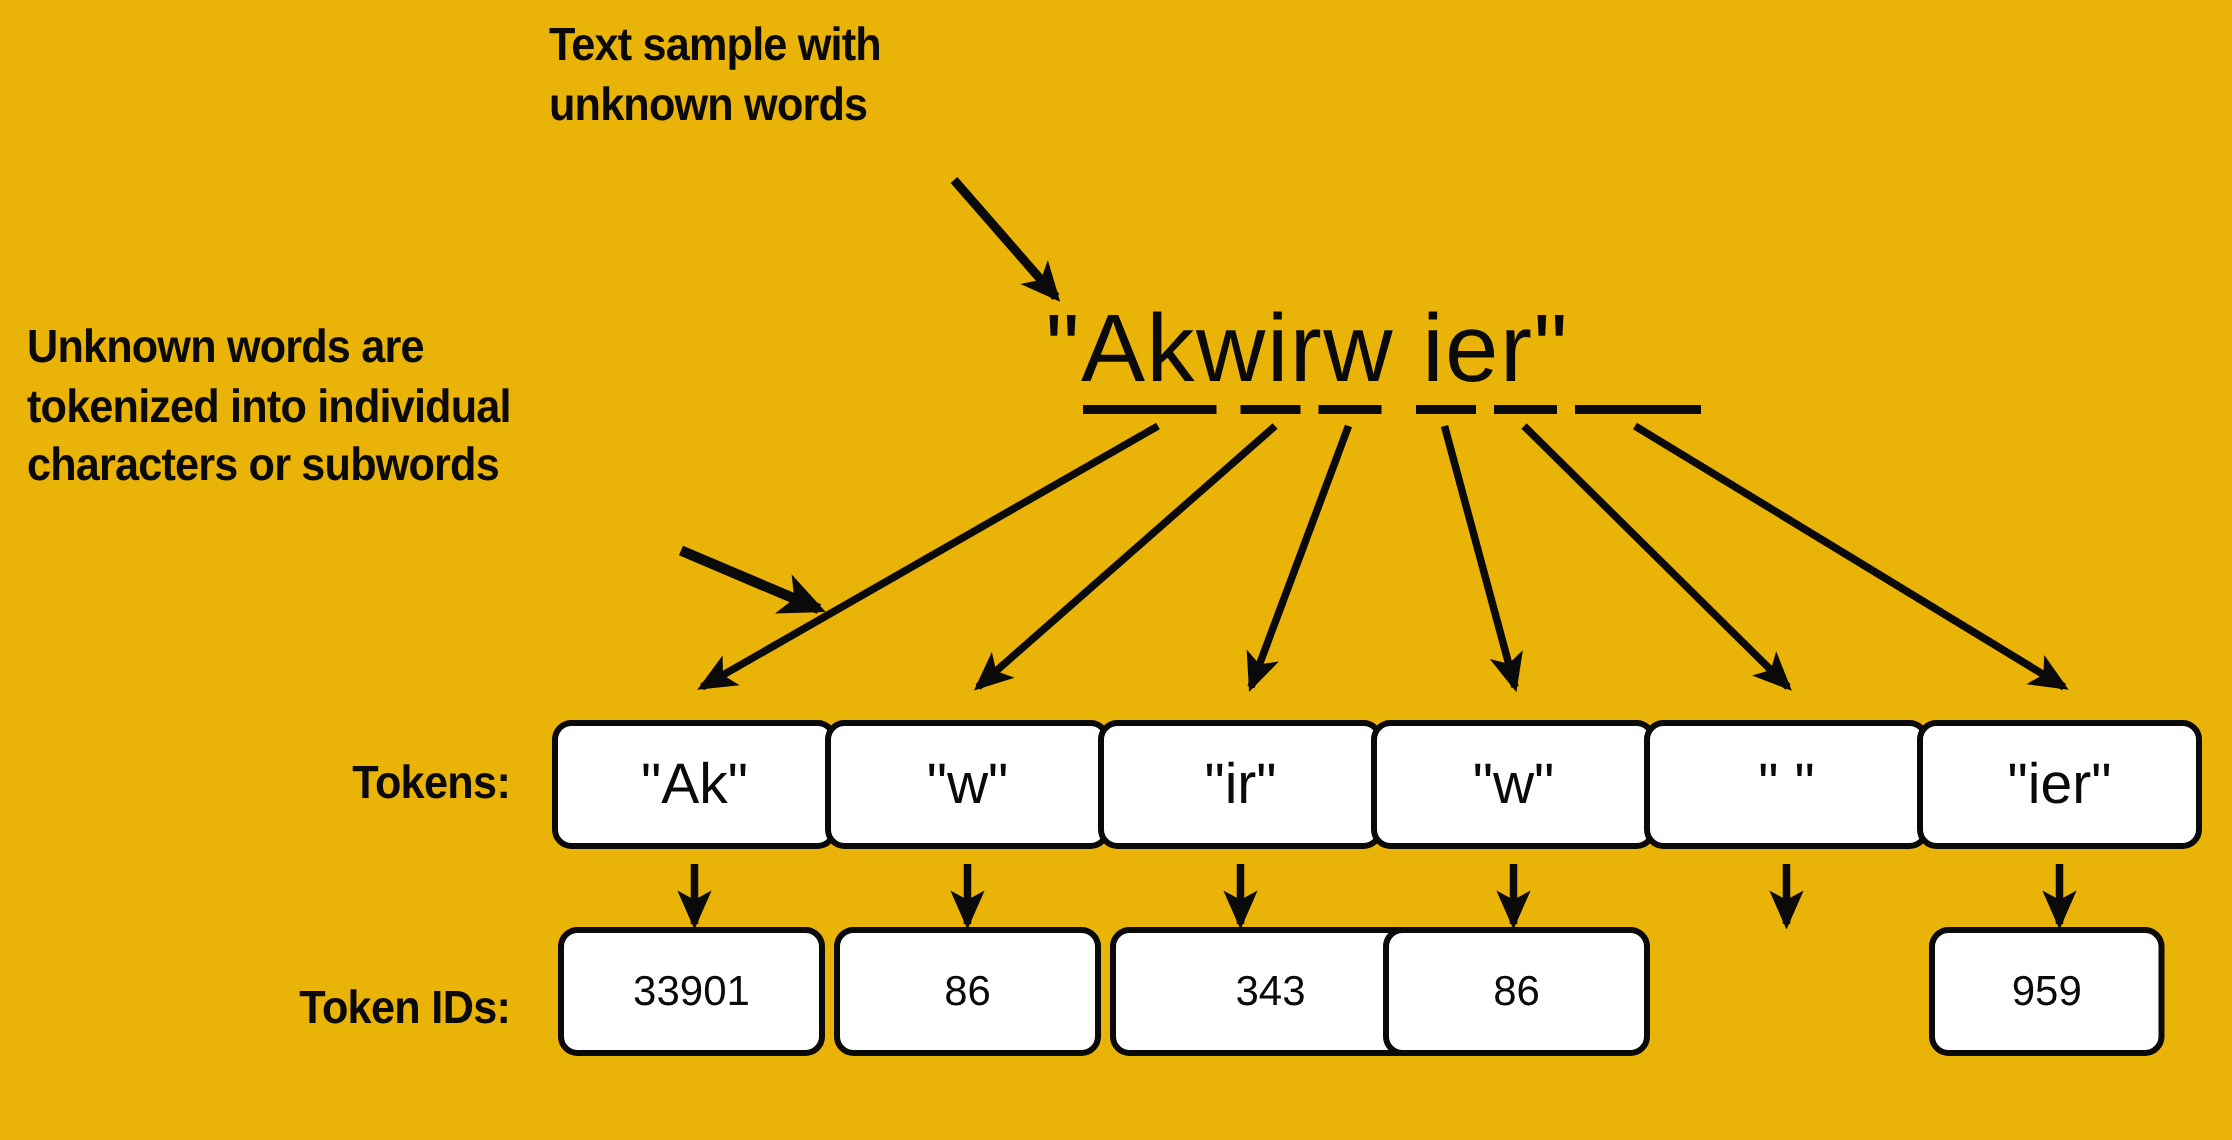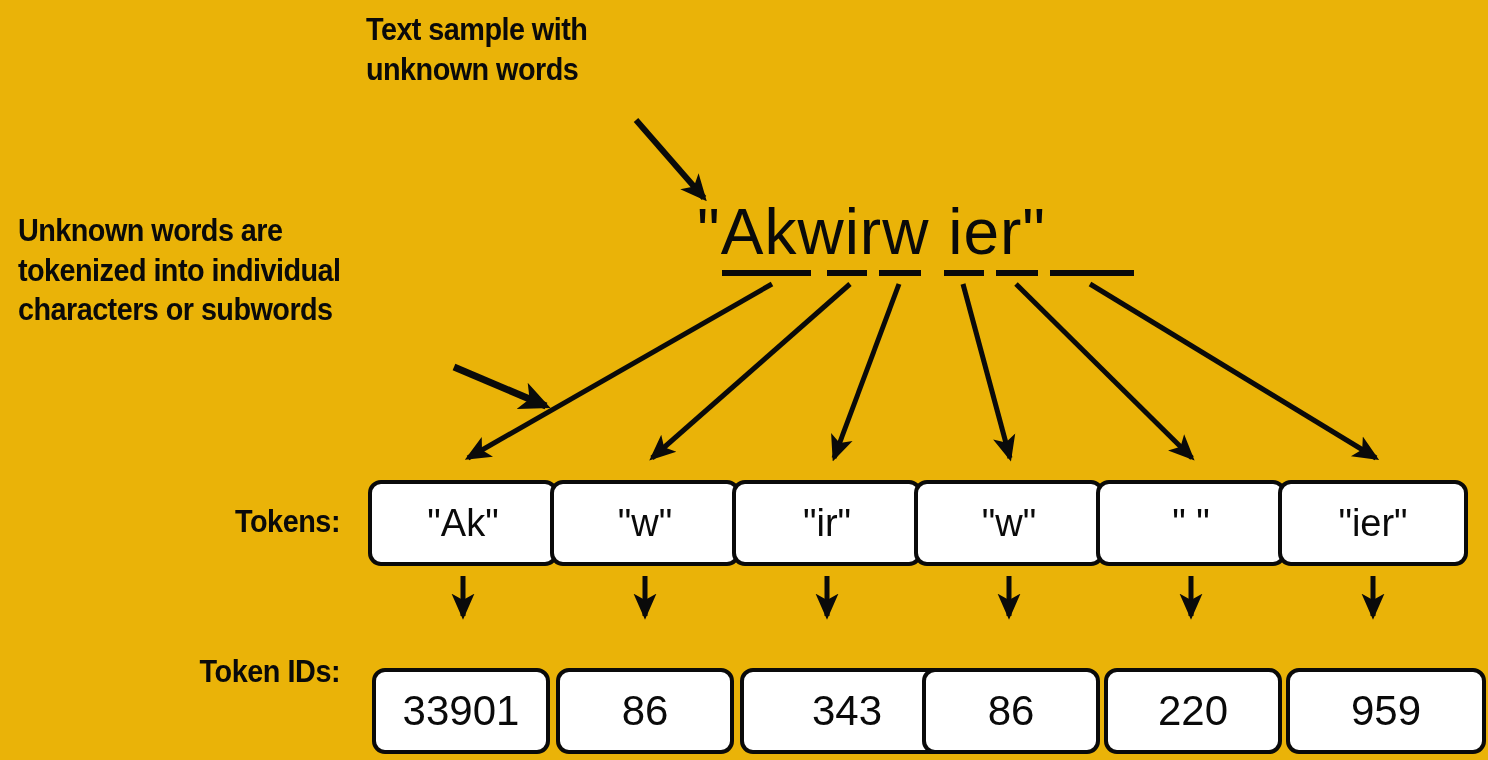--- a/index.html
+++ b/index.html
@@ -102,23 +102,23 @@
     color: #0a0a0a;
     white-space: pre;
   }
   .token-box {
     top: 480px;
     height: 86px;
     font-size: 38px;
     letter-spacing: 0px;
   }
   .id-box {
-    top: 668px;
+    top: 618px;
     height: 86px;
-    font-size: 42px;
+    font-size: 28px;
     letter-spacing: 0px;
   }
 </style>
 </head>
 <body>
 
 <div id="stage">
 
   <div class="annotation" id="ann-top">Text sample with
 unknown words</div>
@@ -180,16 +180,15 @@
   <div class="box token-box" style="left:550px;width:190px;">"w"</div>
   <div class="box token-box" style="left:732px;width:190px;">"ir"</div>
   <div class="box token-box" style="left:914px;width:190px;">"w"</div>
   <div class="box token-box" style="left:1096px;width:190px;">" "</div>
   <div class="box token-box" style="left:1278px;width:190px;">"ier"</div>
 
   <div class="box id-box" style="left:372px;width:178px;">33901</div>
   <div class="box id-box" style="left:556px;width:178px;">86</div>
   <div class="box id-box" style="left:740px;width:214px;">343</div>
   <div class="box id-box" style="left:922px;width:178px;">86</div>
-  <div class="box id-box" style="left:1104px;width:178px;">220</div>
-  <div class="box id-box" style="left:1286px;width:200px;">959</div>
+  <div class="box id-box" style="left:1286px;width:157px;">959</div>
 
 </div>
 
 </body></html>

